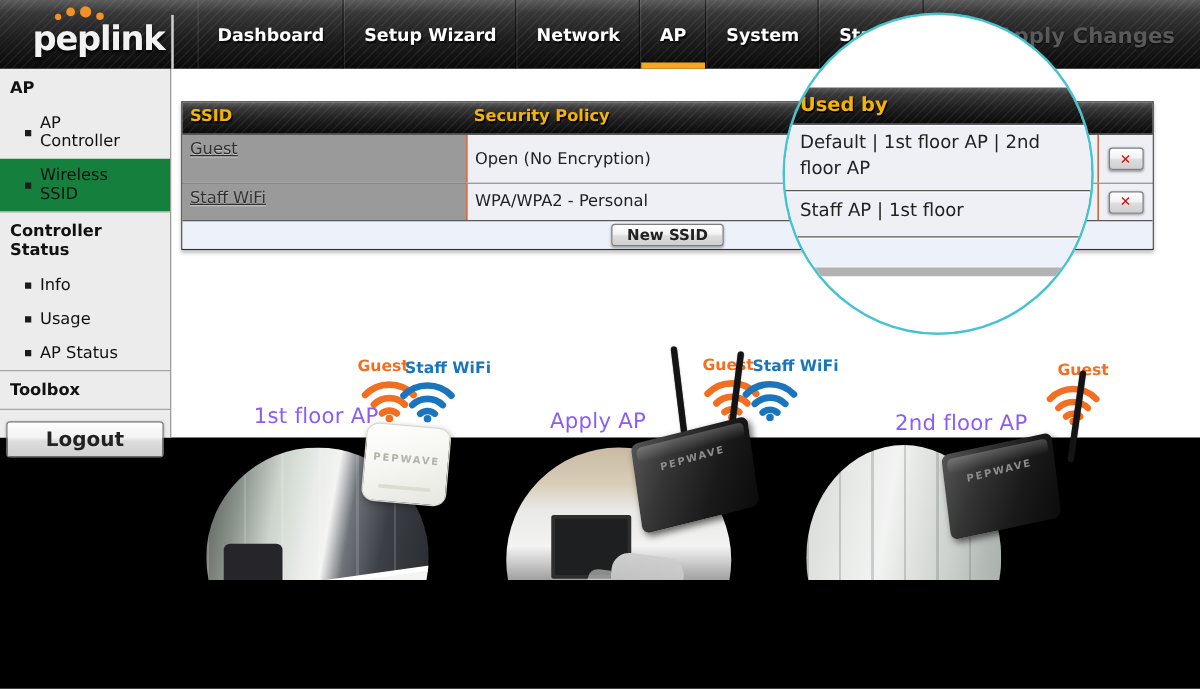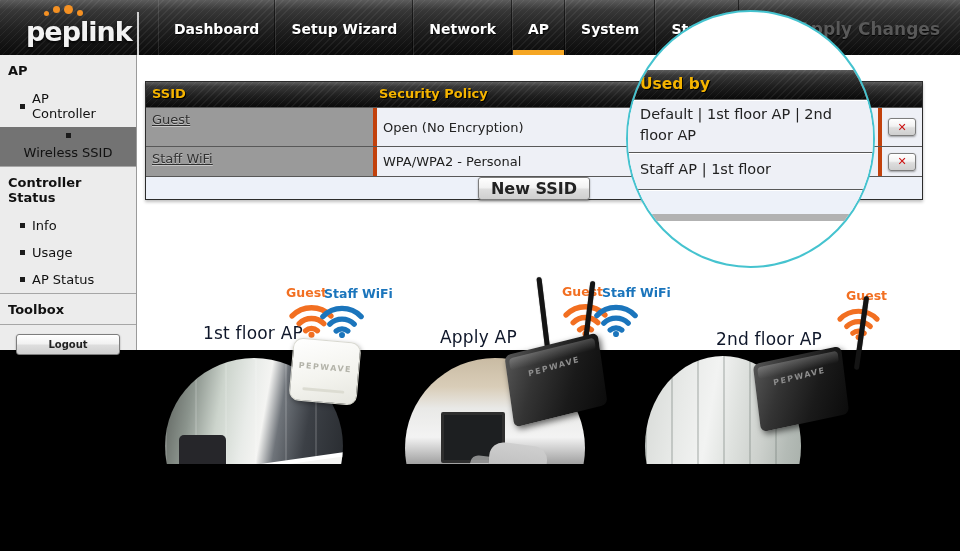--- a/index.html
+++ b/index.html
@@ -31,66 +31,66 @@
   .tab.active::after { content:""; position:absolute; left:0; right:0; bottom:0; height:5px; background:#f5a623; }
   .apply { position:absolute; right:20px; top:0; height:55px; line-height:58px; font-size:17px; font-weight:bold;
     color:#595959; text-shadow:0 1px 1px rgba(0,0,0,.8); cursor:pointer; }
 
   
   .sidebar { position:absolute; left:0; top:55px; width:137px; height:295px; background:#ececec;
     border-right:1px solid #9a9a9a; font-size:13px; color:#111; z-index:4; }
   .sb-title { padding:8px 8px 7px 8px; font-weight:bold; }
   .sb-sep { border-top:1px solid #a6a6a6; }
   .sb-item { display:flex; align-items:center; gap:7px; padding:6px 20px; cursor:pointer; }
-  .sb-item.selected { background:#737373;flex-direction:column; }
+  .sb-item.selected { background:#15803d; }
   .blt { width:5px; height:5px; background:#1b1b1b; flex:0 0 auto; }
   .logout-wrap { text-align:center; padding:9px 0; }
-  .btn3d { font-family:inherit; font-size:10px; font-weight:bold; color:#222;
+  .btn3d { font-family:inherit; font-size:16px; font-weight:bold; color:#222;
     background:linear-gradient(180deg,#ffffff 0%,#f2f2f2 45%,#dddddd 55%,#cfcfcf 100%);
     border:1px solid #7d7d7d; border-radius:3px; box-shadow:0 1px 2px rgba(0,0,0,.35), inset 0 1px 0 #fff;
     padding:4px 31px; cursor:pointer; }
 
   
   .content { position:absolute; left:138px; top:55px; width:822px; height:295px; background:#fff; z-index:1; }
   .ssid-table { position:absolute; left:145px; top:81px; width:778px; border:1px solid #2c2c2c; z-index:3;
     font-size:13px; box-shadow:0 2px 3px rgba(0,0,0,.25); }
   .t-head { display:flex; height:25px; }
   .t-head .cell { color:#f5b400; font-weight:bold; padding:4px 6px; text-shadow:1px 1px 0 #000;
     white-space:nowrap; overflow:hidden; }
   .c1 { width:227px; } .c2 { width:258px; } .c3 { width:247px; } .c4 { flex:1; }
   .t-row { display:flex; border-top:1px solid #585858; }
-  .t-row .cell { border-left:4px solid #c2410c; }
+  .t-row .cell { border-left:1px solid #c2410c; }
   .t-row .cell:first-child { border-left:none; }
   .cell-ssid { background:#9a9a9a; padding:4px 6px; }
   .ssid-link { color:#303030; text-decoration:underline; cursor:pointer; text-shadow:0 1px 0 rgba(255,255,255,.45); }
   .cell-sec { background:#eef0f6; display:flex; align-items:center; padding:0 6px; color:#222; }
   .cell-used { background:#eef0f6; padding:4px 6px; color:#222; line-height:1.4; }
   .cell-del { background:#eef0f6; display:flex; align-items:center; justify-content:center; }
   .row1 { min-height:39px; } .row2 { min-height:30px; }
   .del-btn { width:28px; height:18px; padding:0; display:flex; align-items:center; justify-content:center;
     font-size:11px; font-weight:bold; color:#cc1111; line-height:1; }
   .t-foot { height:23px; background:#edf1f9; border-top:1px solid #585858;
     display:flex; align-items:center; justify-content:center; }
-  .new-ssid { font-size:16px; padding:1px 12px; }
+  .new-ssid { font-size:12px; padding:1px 12px; }
 
   
   .magnifier { position:absolute; left:626px; top:10px; width:249px; height:258px; border-radius:50%;
     border:2px solid #45c3cf; background:#fff; overflow:hidden; z-index:20; }
   .mg-head { position:absolute; left:0; right:0; top:58px; height:30px; border-bottom:1px solid #585858;
     color:#f5b400; font-weight:bold; font-size:15.5px; padding:5px 0 0 12px; text-shadow:1px 1px 0 #000; }
   .mg-row1 { position:absolute; left:0; right:0; top:89px; height:52px; background:#eef0f6;
     border-bottom:1px solid #585858; font-size:14.5px; color:#222; padding:3px 8px 0 12px; line-height:1.45; }
   .mg-row2 { position:absolute; left:0; right:0; top:142px; height:36px; background:#eef0f6;
     border-bottom:1px solid #585858; font-size:14.5px; color:#222; padding:7px 8px 0 12px; }
   .mg-foot { position:absolute; left:0; right:0; top:179px; height:23px; background:#edf1f9; }
   .mg-bar  { position:absolute; left:0; right:0; top:202px; height:7px; background:#b2b2b2; }
 
   
   .band { position:absolute; left:0; top:350px; width:960px; height:201px; background:#000; z-index:2; }
-  .ap-label { position:absolute; font-size:17px; color:#0f172a; z-index:5; letter-spacing:.2px; }
+  .ap-label { position:absolute; font-size:17px; color:#8b5cf6; z-index:5; letter-spacing:.2px; }
   .lab1 { left:203px; top:323px; } .lab2 { left:440px; top:327px; } .lab3 { left:716px; top:329px; }
 
   .wifi-group { position:absolute; z-index:5; }
   .wg1 { left:284px; top:285px; width:100px; height:56px; }
   .wg2 { left:556px; top:284px; width:100px; height:56px; }
   .wg3 { left:834px; top:288px; width:60px;  height:54px; }
   .wifi-label { position:absolute; font-size:12.5px; font-weight:bold; white-space:nowrap; }
   .wl-orange { color:#f26f21; } .wl-blue { color:#1b75bc; }
   .wifi { position:absolute; }
   .wifi path { fill:none; stroke:currentColor; stroke-width:4.6; stroke-linecap:round; }

